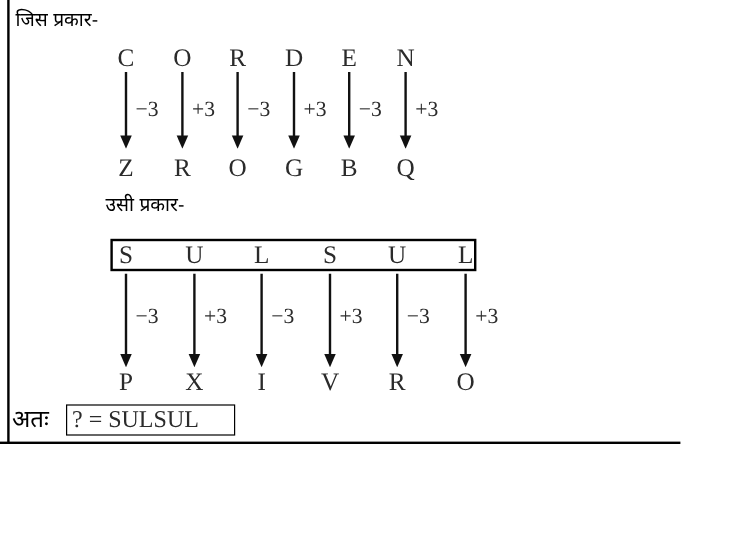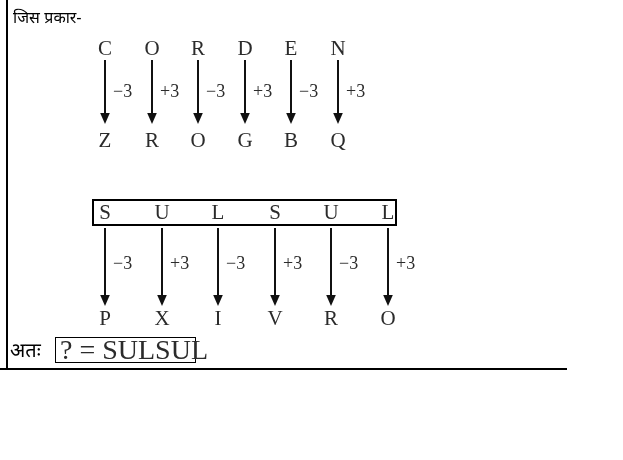--- a/index.html
+++ b/index.html
@@ -101,21 +101,21 @@
     left: 55px;
     top: 337px;
     width: 141px;
     height: 26px;
     border-width: 1px;
   }
   #answer-box .answer-text {
     position: absolute;
     left: 4px;
     top: 1px;
-    font-size: 28px;
+    font-size: 20px;
     line-height: 22px;
     white-space: nowrap;
     color: #2b2b2b;
   }
   #answer-prefix {
     position: absolute;
     left: 10px;
     top: 340px;
     font-family: "Liberation Sans", "DejaVu Sans", sans-serif;
     font-size: 20px;
@@ -127,20 +127,21 @@
 </head>
 <body>
 
 <div id="solution-sheet">
 
   <div class="frame-left-rule"></div>
   <div class="frame-bottom-rule"></div>
 
   <div class="hindi-caption" id="caption-jis-prakar">जिस प्रकार-</div>
 
+  <div class="hindi-caption" id="caption-usi-prakar">उसी प्रकार-</div>
 
   <div id="example-group">
       <div class="letter" style="left: 105px; top: 38px;">C</div>
       <div class="arrow" style="left: 105px; top: 60px;">
         <svg width="12" height="64" viewBox="0 0 12 64">
           <line x1="6" y1="0" x2="6" y2="55" stroke="#111" stroke-width="2"></line>
           <polygon points="6,64 1.2,53 10.8,53" fill="#111"></polygon>
         </svg>
       </div>
       <div class="shift-label" style="left: 113px; top: 82px;">−3</div>

